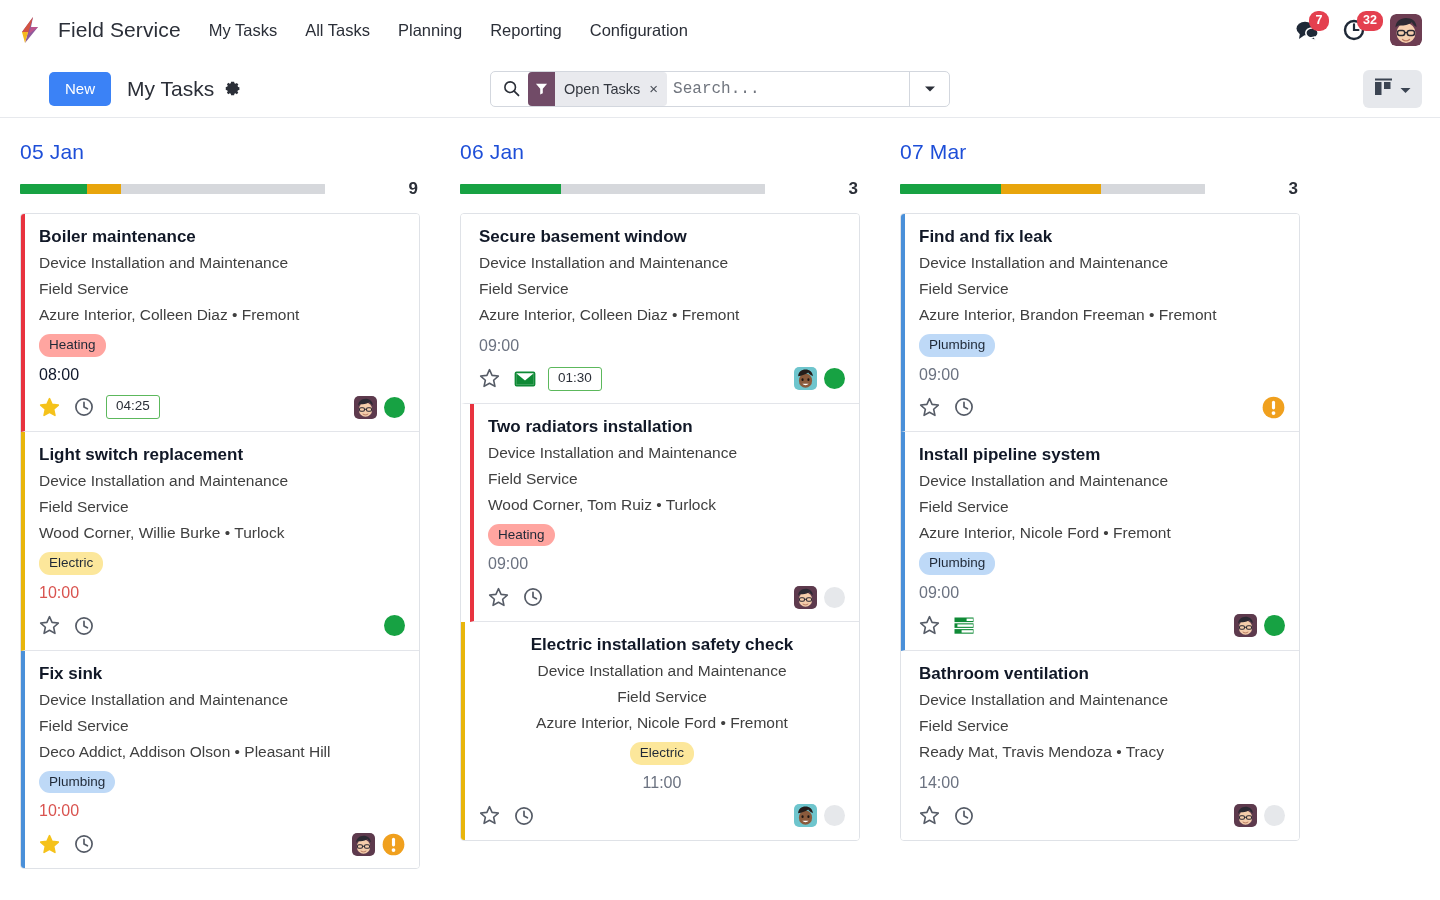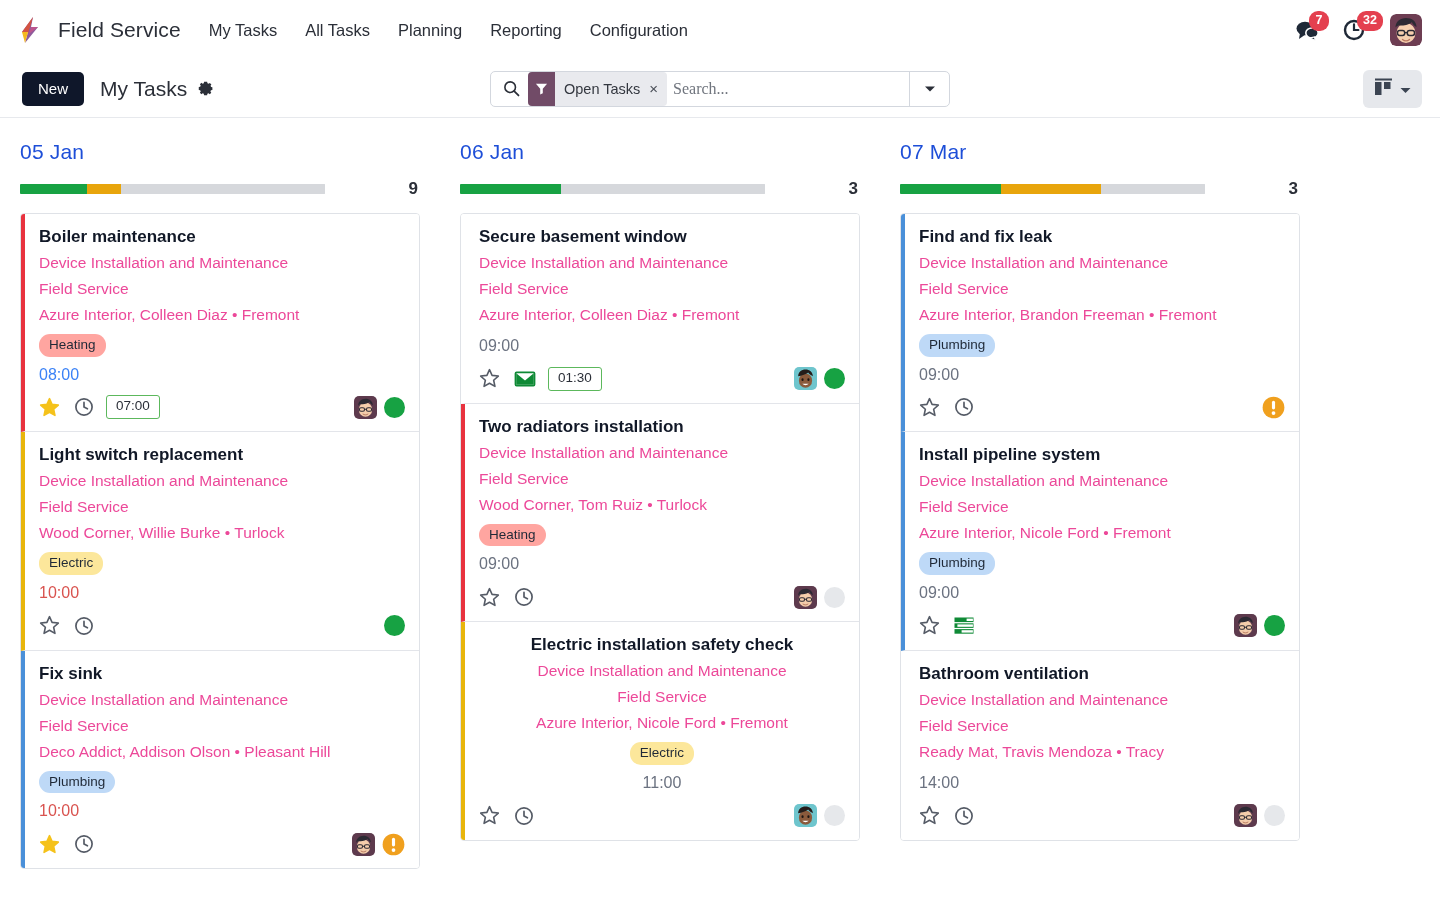--- a/index.html
+++ b/index.html
@@ -75,28 +75,29 @@
   .control-panel {
     height: 58px;
     display: flex;
     align-items: center;
     padding: 0 18px 0 22px;
     background: #ffffff;
     border-bottom: 1px solid #e7e9ed;
     position: relative;
   }
   .btn-new {
-    background: #0f172a;
+    background: #3b82f6;
     color: #ffffff;
     font-size: 15px;
     padding: 8px 16px;
     border: none;
     border-radius: 5px;
     cursor: pointer;
     line-height: 1.2;
+    margin-left: 27px;
   }
   .view-title {
     font-size: 21px;
     color: #2b2f38;
     margin-left: 16px;
     white-space: nowrap;
   }
   .gear-btn {
     margin-left: 10px;
     cursor: pointer;
@@ -147,21 +148,21 @@
     padding: 0 9px 0 2px;
     color: #4a4f58;
     font-size: 15px;
     cursor: pointer;
   }
   .search-input {
     flex: 1;
     border: none;
     outline: none;
     font-size: 16px;
-    font-family: Liberation Serif, serif;
+    font-family: Liberation Mono, monospace;
     color: #2b2f38;
     padding: 0 6px 0 5px;
     background: transparent;
     border-left: 1px solid transparent;
   }
   .search-input::placeholder { color: #70757e; }
   .search-caret {
     width: 40px;
     border-left: 1px solid #d3d7de;
     display: flex; align-items: center; justify-content: center;
@@ -239,21 +240,21 @@
   .card:last-child { border-bottom: none; }
   .card-title {
     font-size: 17px;
     font-weight: bold;
     color: #111827;
     margin-bottom: 1px;
     line-height: 1.35;
   }
   .card-line {
     font-size: 15.5px;
-    color: #ec4899;
+    color: #404040;
     line-height: 1.68;
   }
   .tag {
     display: inline-block;
     font-size: 13.5px;
     padding: 3px 10px 4px;
     border-radius: 11px;
     margin-top: 6px;
     line-height: 1.15;
     color: #1f2937;
@@ -435,34 +436,34 @@
         </div>
         <div class="col-count">9</div>
       </div>
       <div class="card-stack">
         <div class="card" style="border-left-color: rgb(232, 51, 63);">
           <div class="card-title">Boiler maintenance</div>
           <div class="card-line">Device Installation and Maintenance</div>
           <div class="card-line">Field Service</div>
           <div class="card-line">Azure Interior, Colleen Diaz • Fremont</div>
           <div><span class="tag" style="background: rgb(255, 165, 160);">Heating</span></div>
-          <div class="card-time" style="color: #3b82f6;">08:00</div>
+          <div class="card-time" style="color: #0f172a;">08:00</div>
           <div class="card-footer">
             <span class="icon-btn">
               <svg width="21" height="21" viewBox="0 0 20 20">
                 <path d="M10 1.6 L12.45 7.05 L18.4 7.7 L13.95 11.7 L15.2 17.55 L10 14.5 L4.8 17.55 L6.05 11.7 L1.6 7.7 L7.55 7.05 Z" fill="#f5c21b" stroke="#f5c21b" stroke-width="1.5" stroke-linejoin="round"></path>
               </svg>
             </span>
             <span class="icon-btn">
               <svg width="20" height="20" viewBox="0 0 20 20">
                 <circle cx="10" cy="10" r="8.1" fill="none" stroke="#555b66" stroke-width="1.7"></circle>
                 <path d="M10 5.4 L10 10 L13.4 11.8" fill="none" stroke="#555b66" stroke-width="1.7" stroke-linecap="round"></path>
               </svg>
             </span>
-            <span class="timer-badge">07:00</span>
+            <span class="timer-badge">04:25</span>
             <div class="footer-right">
               <span class="mini-avatar"><svg viewBox="0 0 32 32" width="23" height="23">
                   <rect width="32" height="32" rx="5" fill="#5d3a4d"></rect>
                   <ellipse cx="16" cy="19" rx="9.2" ry="10" fill="#f4cdab"></ellipse>
                   <path d="M5.8 13.6c0-6 4.6-9.8 10.2-9.8s10.2 3.4 10.2 9.2c-2.4-1-3.9-3.1-4.5-4.9-2.1 2.6-8.4 4.1-12.7 3.1-1.4.4-2.5 1.3-3.2 2.4z" fill="#2c2a33"></path>
                   <rect x="7.6" y="16.4" width="7" height="4.9" rx="2.1" fill="none" stroke="#2c2a33" stroke-width="1.5"></rect>
                   <rect x="17.4" y="16.4" width="7" height="4.9" rx="2.1" fill="none" stroke="#2c2a33" stroke-width="1.5"></rect>
                   <path d="M14.6 18.5h2.8" stroke="#2c2a33" stroke-width="1.4"></path>
                   <path d="M12.6 25.2c2 1.5 4.8 1.5 6.8 0" stroke="#b4745c" stroke-width="1.3" fill="none" stroke-linecap="round"></path>
                 </svg></span>
@@ -568,21 +569,21 @@
                   <ellipse cx="16" cy="19" rx="9.2" ry="10" fill="#8a5a3c"></ellipse>
                   <path d="M5.8 13c0-6 4.6-9.6 10.2-9.6S26.2 7 26.2 12.8c-3-1.3-5.4-3.4-6.6-5.1-2.4 2.6-9 4.2-13.8 5.3z" fill="#241c1a"></path>
                   <ellipse cx="11.9" cy="17.6" rx="1.5" ry="1.8" fill="#1a1412"></ellipse>
                   <ellipse cx="20.1" cy="17.6" rx="1.5" ry="1.8" fill="#1a1412"></ellipse>
                   <path d="M11.6 23.4c2.4 2.6 6.4 2.6 8.8 0z" fill="#ffffff"></path>
                 </svg></span>
               <span class="dot green"></span>
             </div>
           </div>
         </div>
-        <div class="card" style="border-left-color: rgb(232, 51, 63);">
+        <div class="card" style="border-left-color: rgb(232, 51, 63); margin-left: 9px;">
           <div class="card-title">Two radiators installation</div>
           <div class="card-line">Device Installation and Maintenance</div>
           <div class="card-line">Field Service</div>
           <div class="card-line">Wood Corner, Tom Ruiz • Turlock</div>
           <div><span class="tag" style="background: rgb(255, 165, 160);">Heating</span></div>
           <div class="card-time" style="color: rgb(107, 114, 128);">09:00</div>
           <div class="card-footer">
             <span class="icon-btn">
               <svg width="21" height="21" viewBox="0 0 20 20">
                 <path d="M10 1.6 L12.45 7.05 L18.4 7.7 L13.95 11.7 L15.2 17.55 L10 14.5 L4.8 17.55 L6.05 11.7 L1.6 7.7 L7.55 7.05 Z" fill="none" stroke="#555b66" stroke-width="1.5" stroke-linejoin="round"></path>

